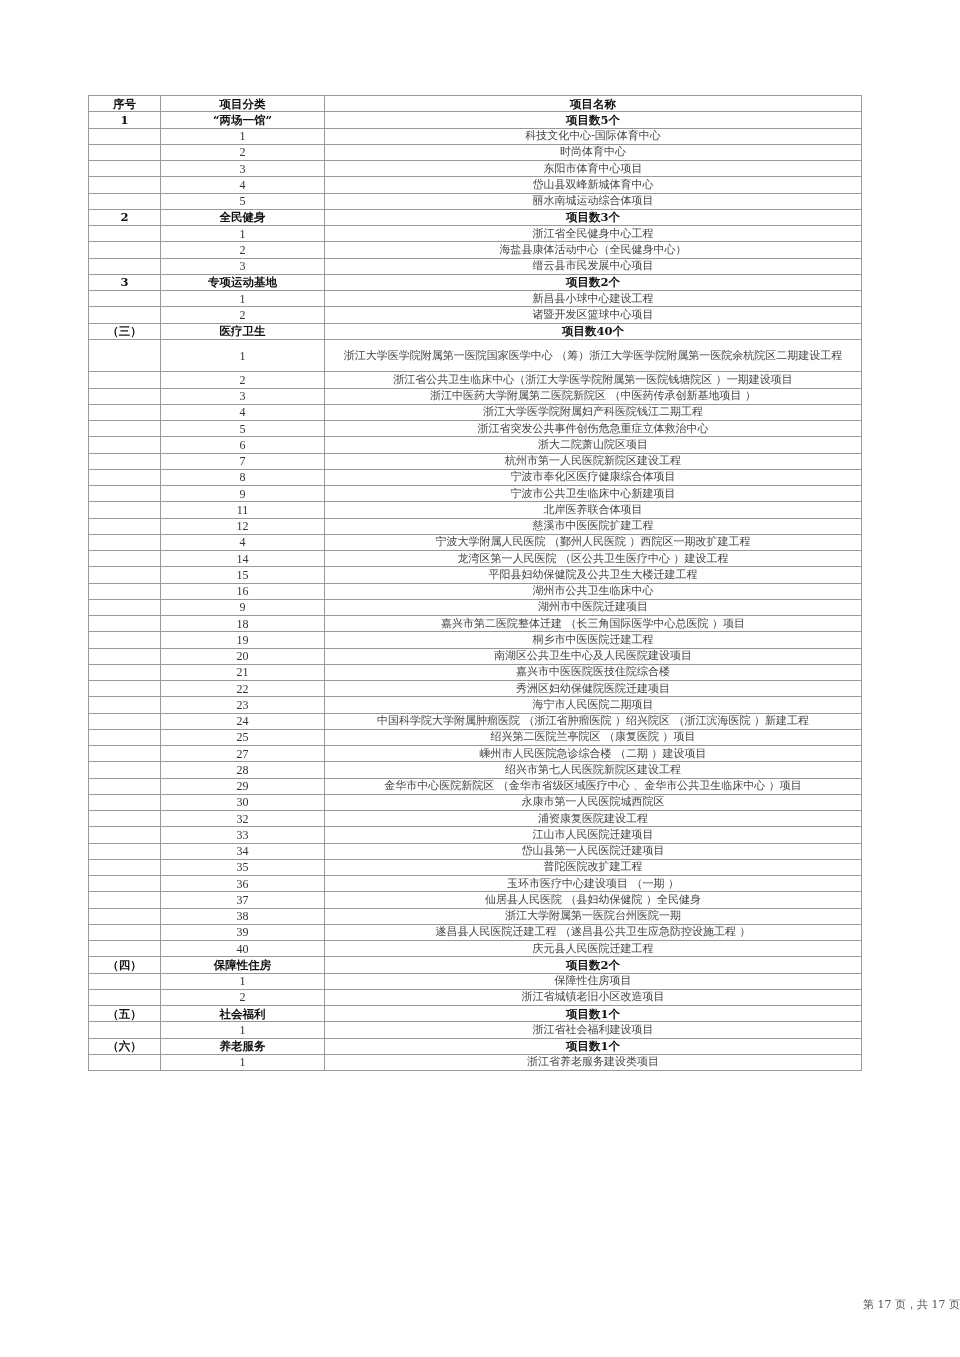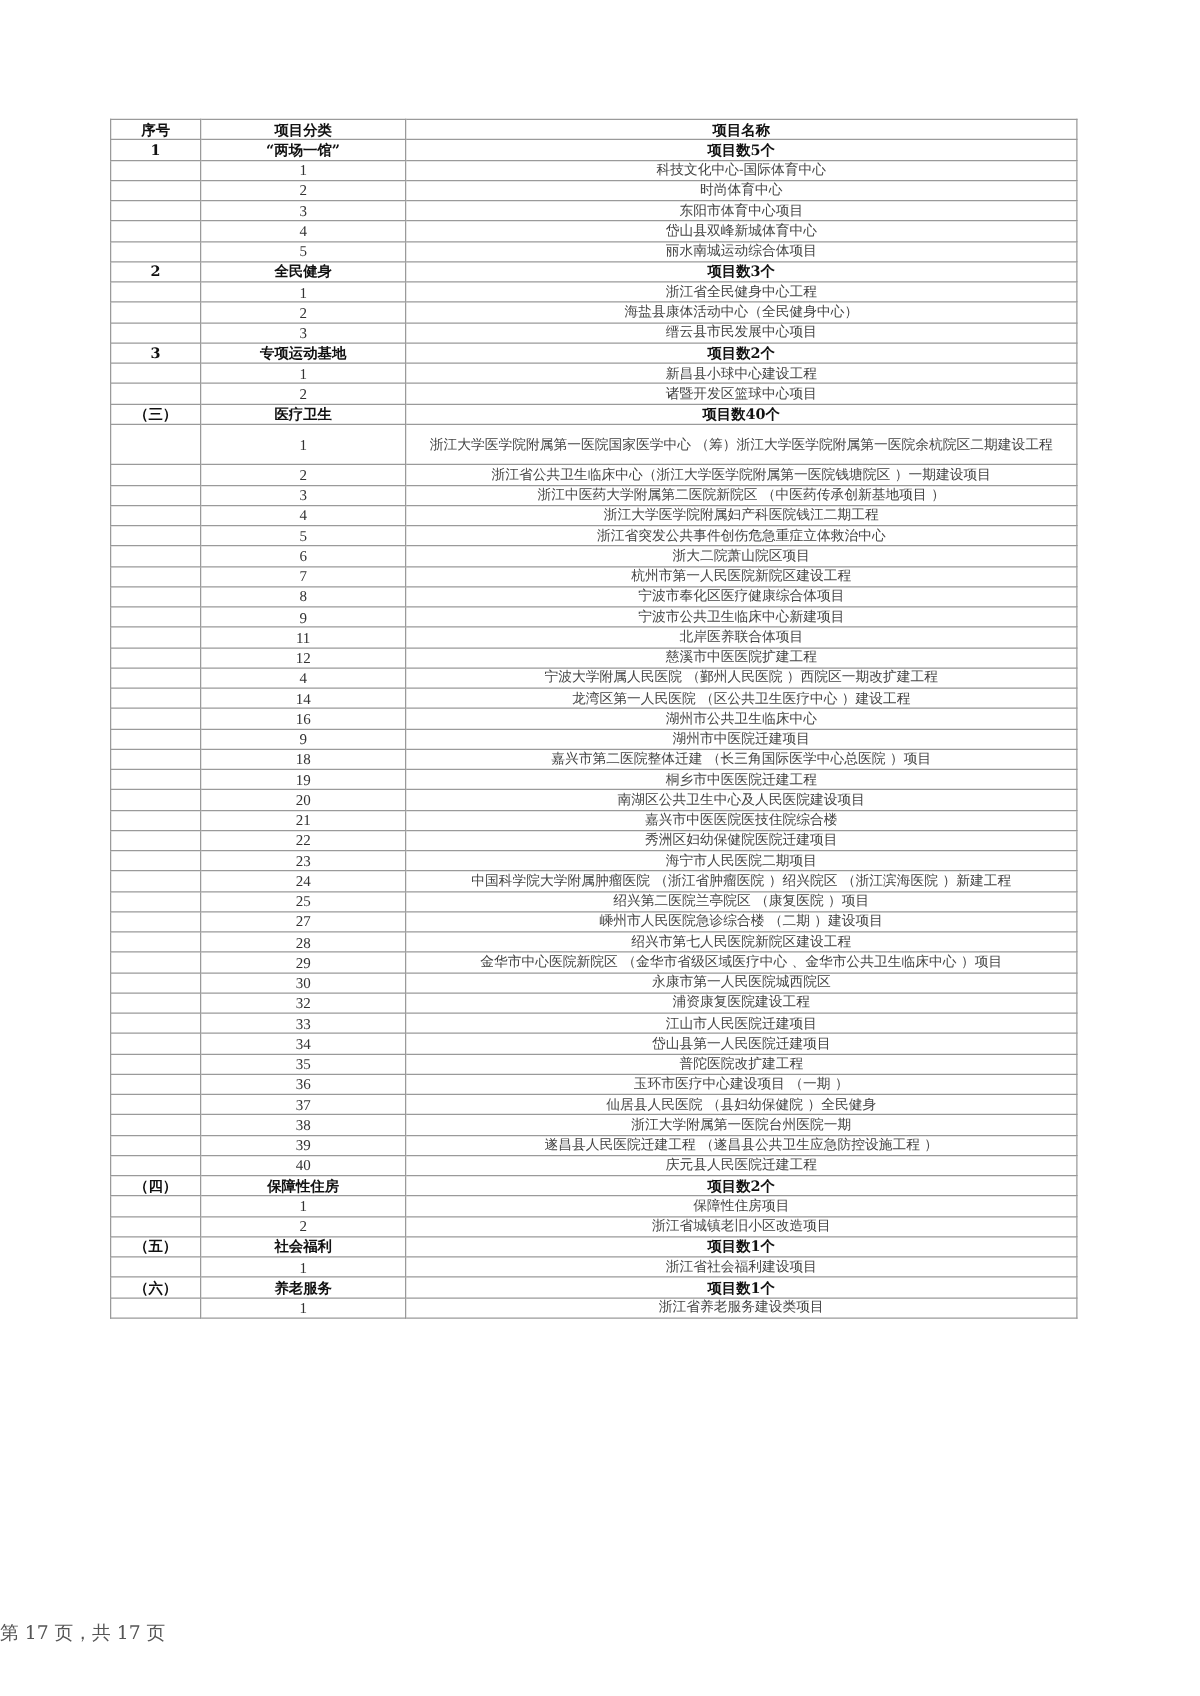--- a/index.html
+++ b/index.html
@@ -63,22 +63,22 @@
     table.proj tr.item.tall td.name {
       white-space: normal;
       line-height: 15px;
       margin-top: 48px;
     }
     .footer {
       position: absolute;
       left: 0;
       width: 960px;
       top: 1293px;
-      text-align: left;
-      font-size: 15px;
+      text-align: right;
+      font-size: 11px;
       color: #555555;
     }
   </style>
 </head>
 <body>
 
 <div class="page">
   <table class="proj">
     <colgroup>
       <col class="c1">
@@ -223,20 +223,25 @@
           <td class="num">4</td>
           <td class="name">宁波大学附属人民医院 （鄞州人民医院 ）西院区一期改扩建工程</td>
         </tr>
         <tr class="item">
           <td></td>
           <td class="num">14</td>
           <td class="name">龙湾区第一人民医院 （区公共卫生医疗中心 ）建设工程</td>
         </tr>
         <tr class="item">
           <td></td>
+          <td class="num">15</td>
+          <td class="name">平阳县妇幼保健院及公共卫生大楼迁建工程</td>
+        </tr>
+        <tr class="item">
+          <td></td>
           <td class="num">16</td>
           <td class="name">湖州市公共卫生临床中心</td>
         </tr>
         <tr class="item">
           <td></td>
           <td class="num">9</td>
           <td class="name">湖州市中医院迁建项目</td>
         </tr>
         <tr class="item">
           <td></td>

